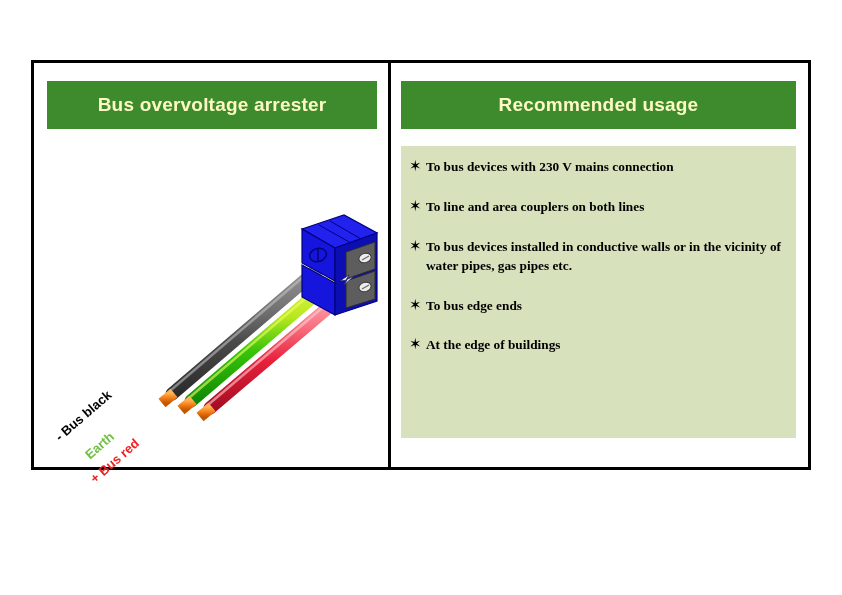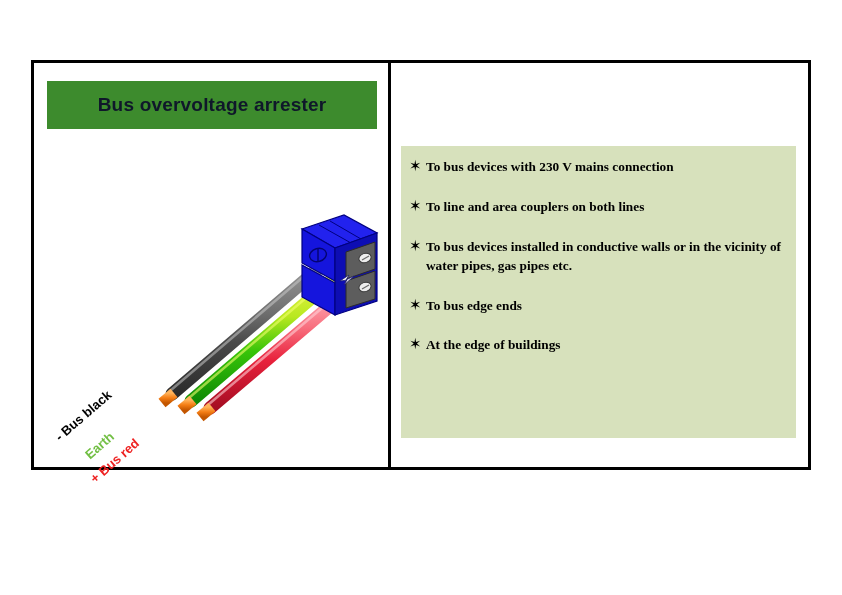--- a/index.html
+++ b/index.html
@@ -45,21 +45,21 @@
     height: 404px;
     box-sizing: border-box;
   }
   #left-column  { left: 0px;   width: 354px; }
   #right-column { left: 357px; width: 417px; }
 
   
   .panel-header {
     position: absolute;
     background: #3d8b2d;
-    color: #0f172a;
+    color: #fef9c3;
     font-weight: bold;
     font-size: 19px;
     letter-spacing: 0.2px;
     display: flex;
     align-items: center;
     justify-content: center;
     text-align: center;
     box-sizing: border-box;
   }
   #left-header  { left: 13px; top: 18px; width: 330px; height: 48px; }
@@ -211,20 +211,21 @@
       </svg>
 
       <div id="label-bus-black" class="cable-label">- Bus black</div>
       <div id="label-earth" class="cable-label">Earth</div>
       <div id="label-bus-red" class="cable-label">+ Bus red</div>
     </div>
   </div>
 
   <div id="right-column" class="column">
 
+    <div id="right-header" class="panel-header">Recommended usage</div>
 
     <div id="usage-panel">
 
       <div class="usage-item">
         <span class="usage-bullet">✶</span>
         <span class="usage-text">To bus devices with 230 V mains connection</span>
       </div>
 
       <div class="usage-item">
         <span class="usage-bullet">✶</span>

